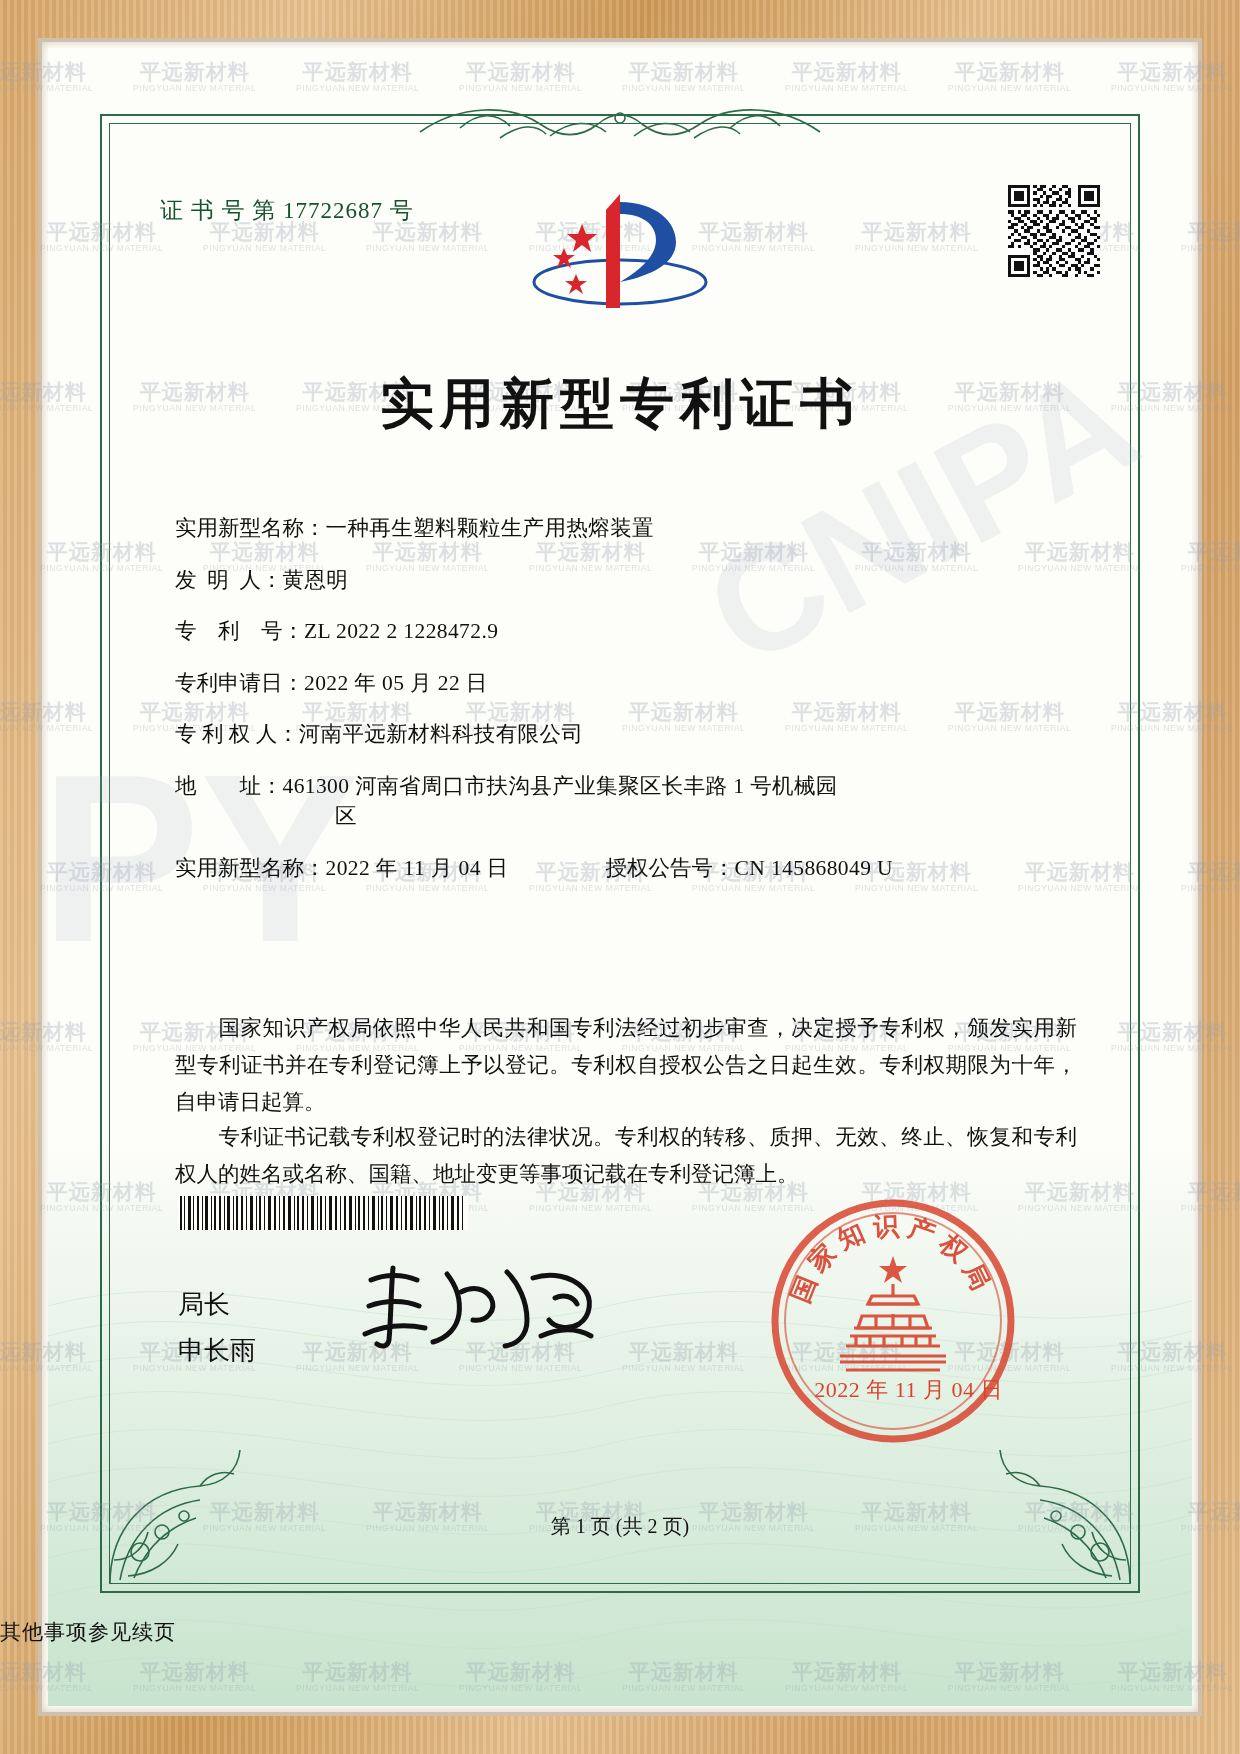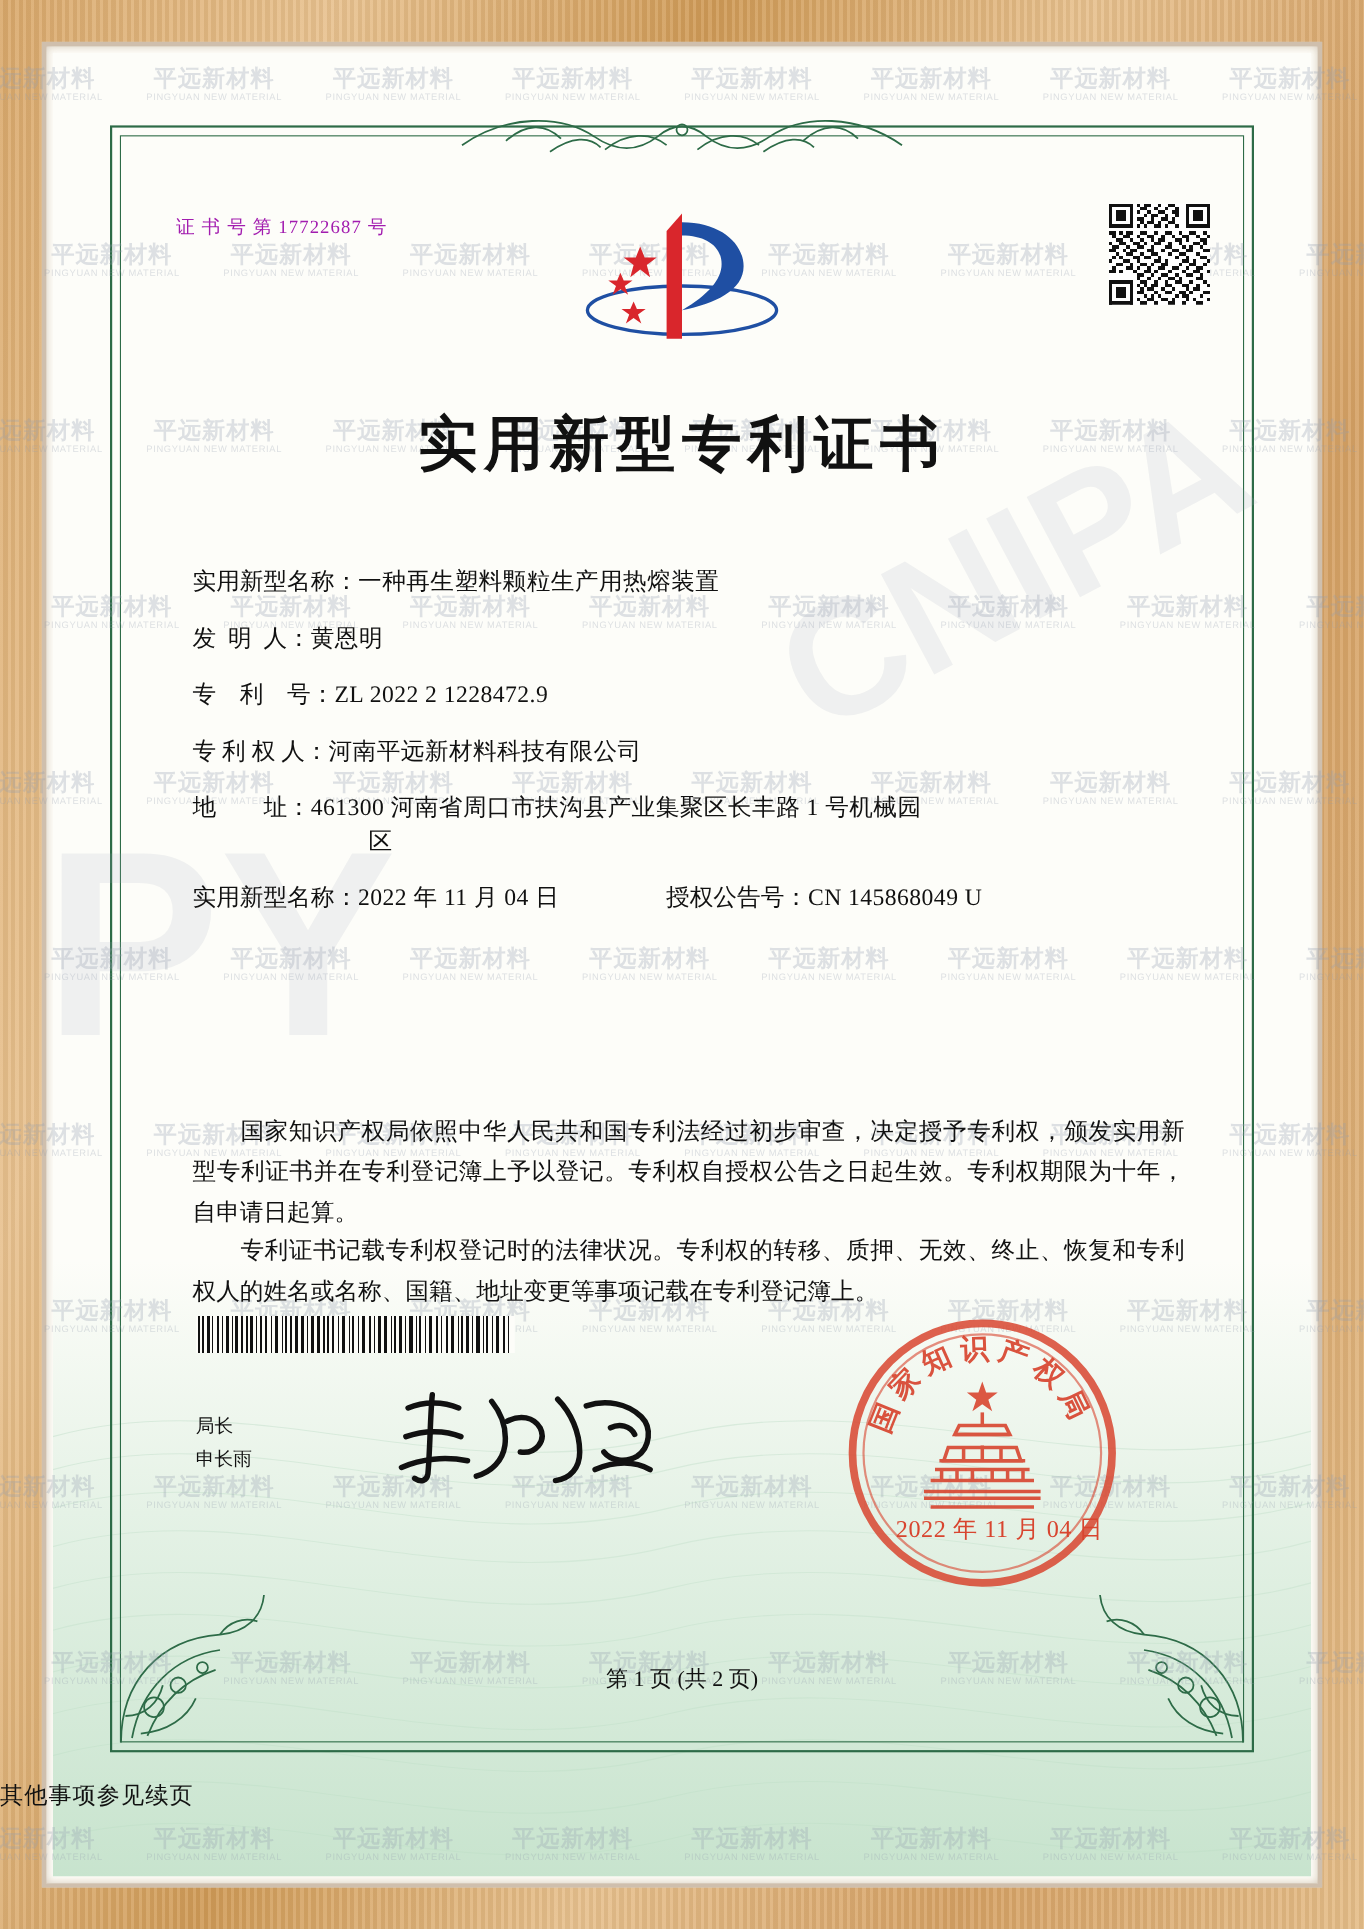--- a/index.html
+++ b/index.html
@@ -116,22 +116,22 @@
   
   .content {
     position: absolute;
     left: 0; top: 0; width: 1240px; height: 1754px;
     z-index: 8;
   }
 
   .cert-no {
     position: absolute;
     left: 160px; top: 195px;
-    font-size: 17px;
-    color: #a21caf;
+    font-size: 23px;
+    color: #14532d;
     letter-spacing: 1px;
     font-family: "Liberation Serif", serif;
   }
 
   .qr {
     position: absolute;
     right: 140px; top: 185px;
     width: 92px; height: 92px;
     background: #fff;
   }
@@ -224,21 +224,21 @@
     color: #d8452f;
     letter-spacing: .5px;
     z-index: 10;
     font-family: "Liberation Serif", serif;
   }
 
   .director {
     position: absolute;
     left: 178px;
     top: 1282px;
-    font-size: 17px;
+    font-size: 26px;
     color: #111;
     line-height: 1.75;
   }
   .signature {
     position: absolute;
     left: 355px;
     top: 1258px;
     width: 250px;
     height: 95px;
   }
@@ -562,20 +562,24 @@
     <div class="field-row">
       <span class="f-label">发  明  人：</span>
       <span class="f-value">黄恩明</span>
     </div>
 
     <div class="field-row">
       <span class="f-label">专    利    号：</span>
       <span class="f-value">ZL 2022 2 1228472.9</span>
     </div>
 
+    <div class="field-row">
+      <span class="f-label">专利申请日：</span>
+      <span class="f-value">2022 年 05 月 22 日</span>
+    </div>
 
     <div class="field-row">
       <span class="f-label">专 利 权 人：</span>
       <span class="f-value">河南平远新材料科技有限公司</span>
     </div>
 
     <div style="margin-bottom:30px;">
       <div style="display:flex; align-items:baseline;">
         <span class="f-label">地        址：</span>
         <span class="f-value">461300 河南省周口市扶沟县产业集聚区长丰路 1 号机械园</span>

